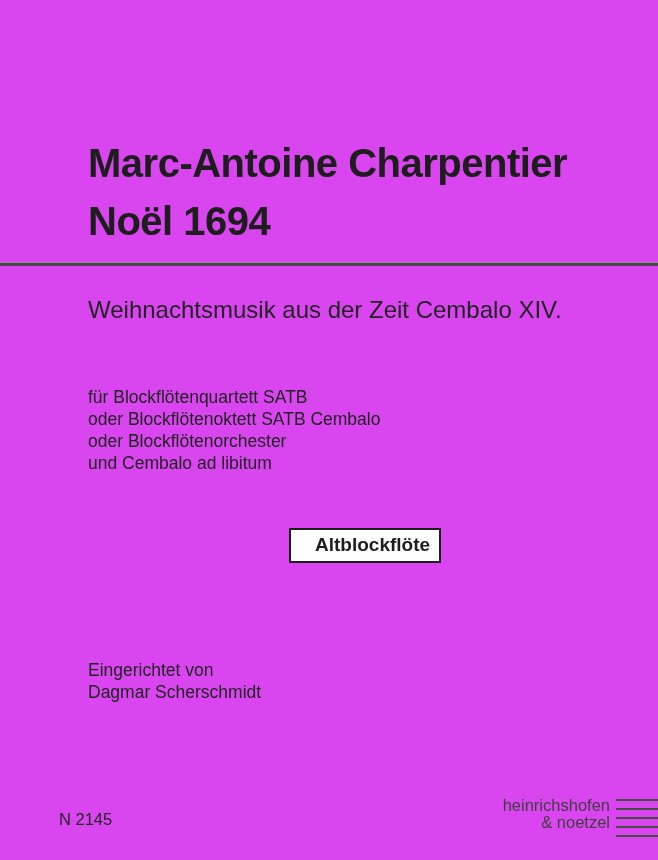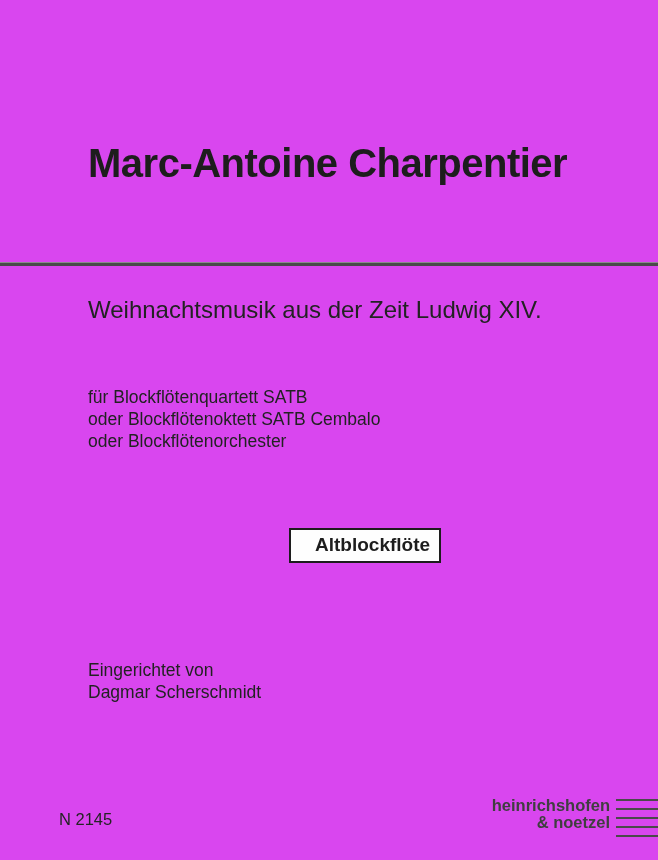--- a/index.html
+++ b/index.html
@@ -109,51 +109,52 @@
     top: 797px;
     display: flex;
     align-items: flex-start;
     gap: 6px;
   }
   .publisher-name {
     text-align: right;
     font-size: 16.5px;
     line-height: 17px;
     color: #3f3f3f;
-    font-weight: bold;
   }
   .publisher-name div { white-space: nowrap; }
   .staff-lines {
     width: 42px;
     margin-top: 2px;
   }
   .staff-line {
     height: 2px;
     background: #4a4a4a;
     margin-bottom: 7px;
   }
   .staff-line:last-child { margin-bottom: 0; }
 </style>
 </head>
 <body>
 
 <div class="page">
 
   <div class="title-block">
     <div class="title-line">Marc-Antoine Charpentier</div>
+    <div class="title-line">Noël 1694</div>
   </div>
 
   <div class="title-rule"></div>
 
-  <div class="subtitle">Weihnachtsmusik aus der Zeit Ludwig XIV.</div>
+  <div class="subtitle">Weihnachtsmusik aus der Zeit Cembalo XIV.</div>
 
   <div class="instrumentation">
     <div>für Blockflötenquartett SATB</div>
     <div>oder Blockflötenoktett SATB Cembalo</div>
     <div>oder Blockflötenorchester</div>
+    <div>und Cembalo ad libitum</div>
   </div>
 
   <div class="part-box">
     <span>Altblockflöte</span>
   </div>
 
   <div class="arranger">
     <div>Eingerichtet von</div>
     <div>Dagmar Scherschmidt</div>
   </div>

